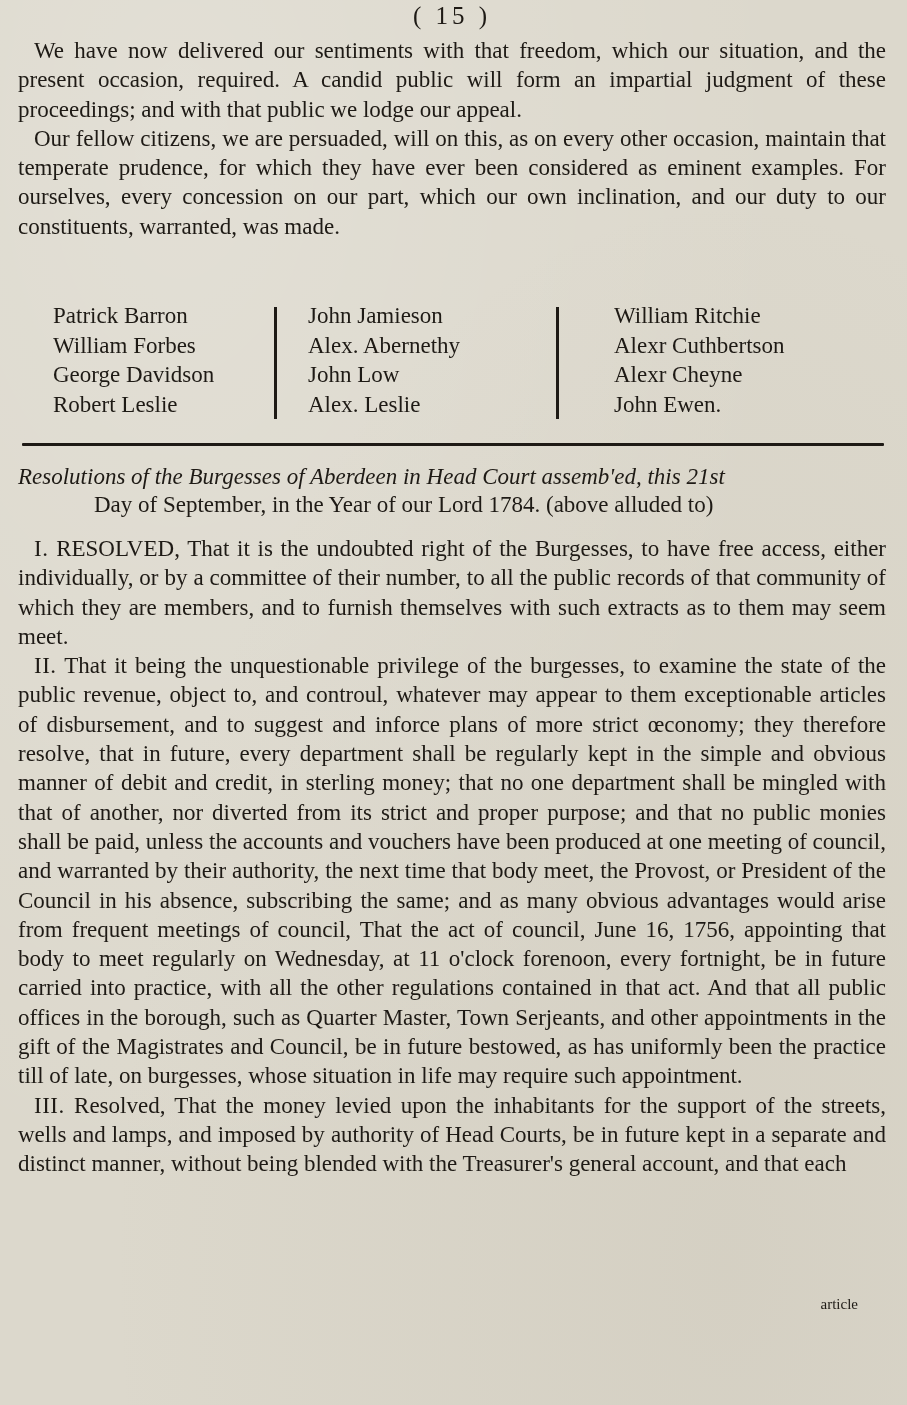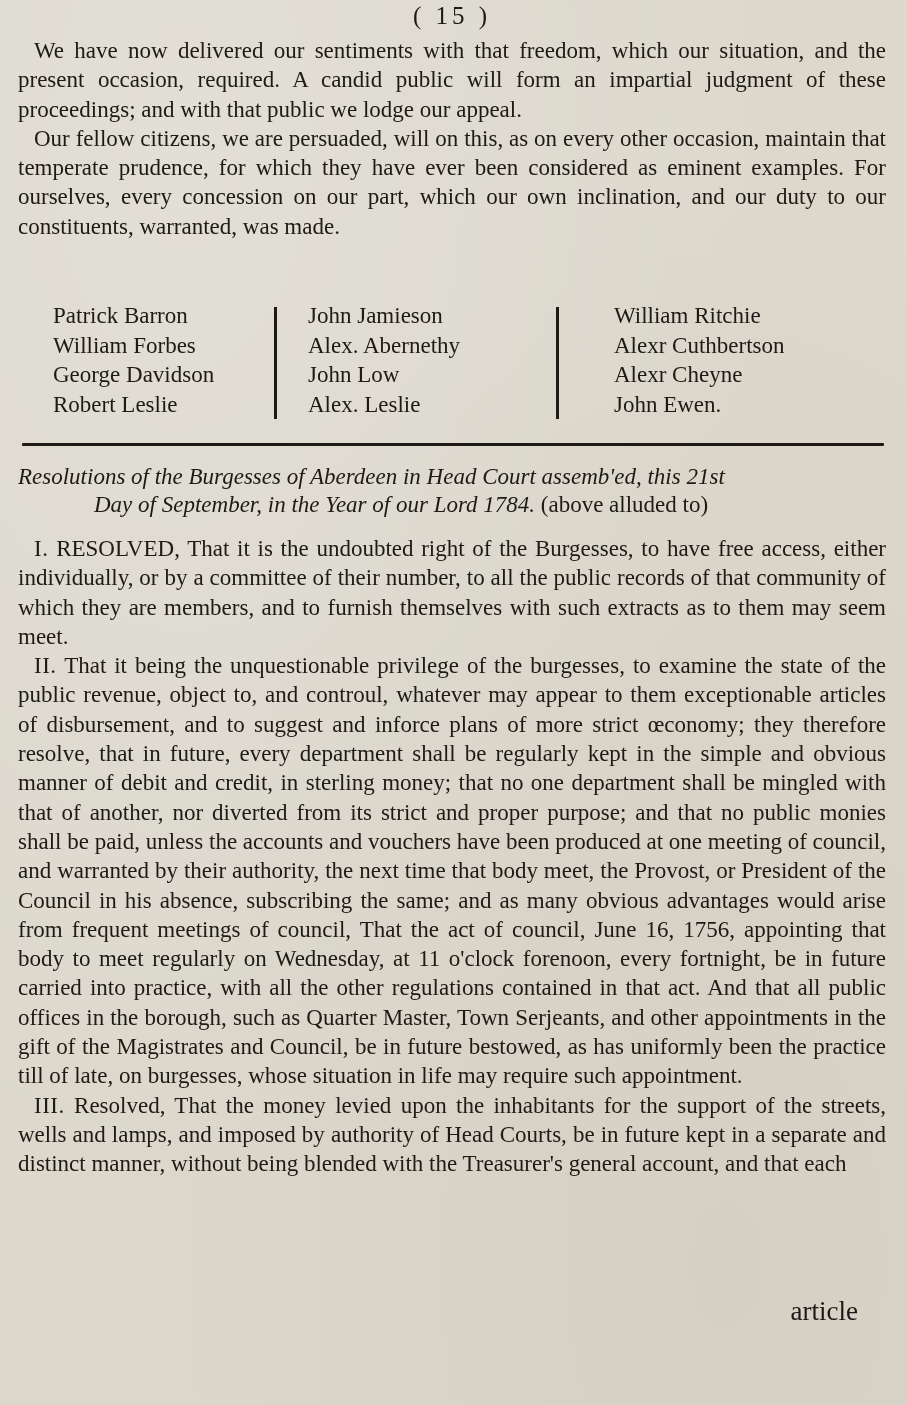--- a/index.html
+++ b/index.html
@@ -80,29 +80,29 @@
     .heading {
       position: absolute;
       top: 455px;
       left: 0;
       width: 868px;
       font-size: 23px;
       line-height: 28px;
     }
     .heading .h-line1 { font-style: italic; white-space: nowrap; margin-top: 8px; }
     .heading .h-line2 { padding-left: 76px; white-space: nowrap; }
-    .heading .italic { font-style: italic; }
+    .heading .italic { }
     .resolutions { position: absolute; top: 534px; left: 0; width: 868px; }
     .res-item { margin-bottom: 0; }
     .res-num { letter-spacing: 0.5px; }
     .catchword {
       position: absolute;
       top: 1296px;
       right: 28px;
-      font-size: 27px;
+      font-size: 15px;
     }
   </style>
 </head>
 <body>
 
 <div class="page">
 
   <div class="page-number">( 15 )</div>
 
   <div class="intro">

